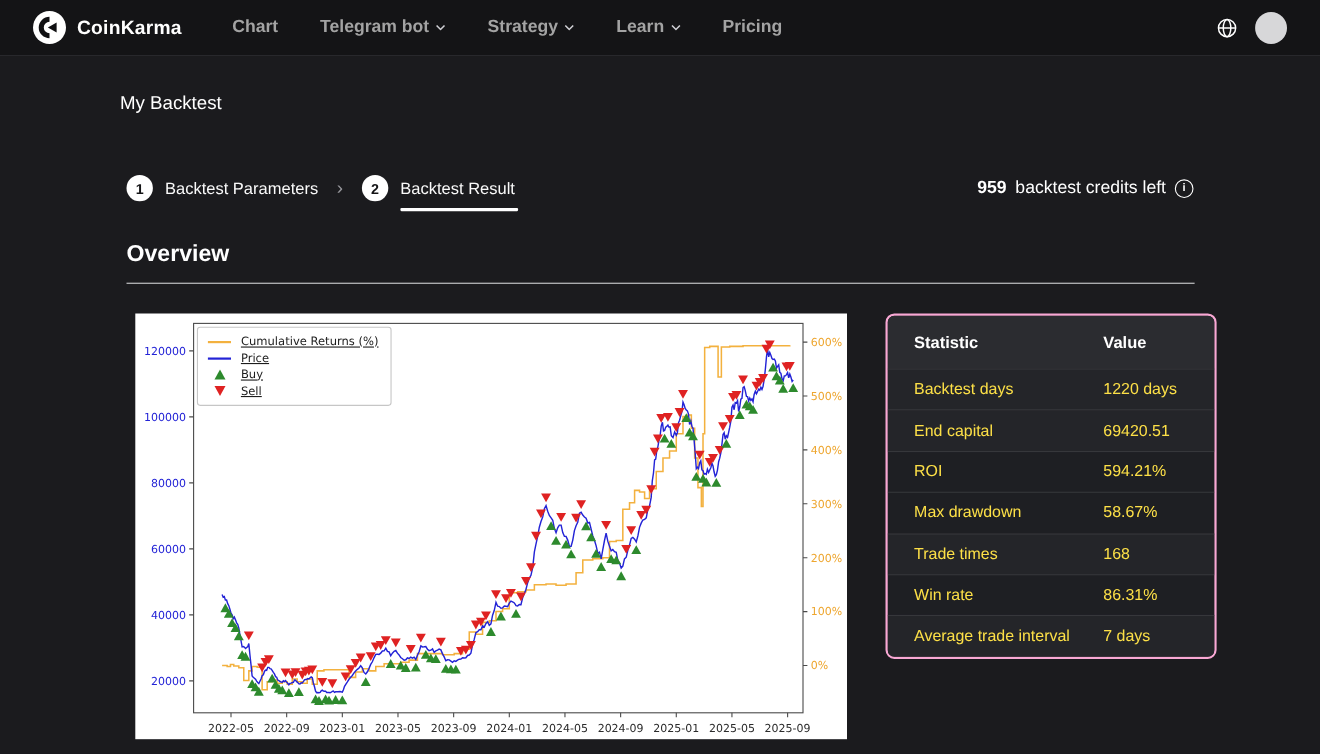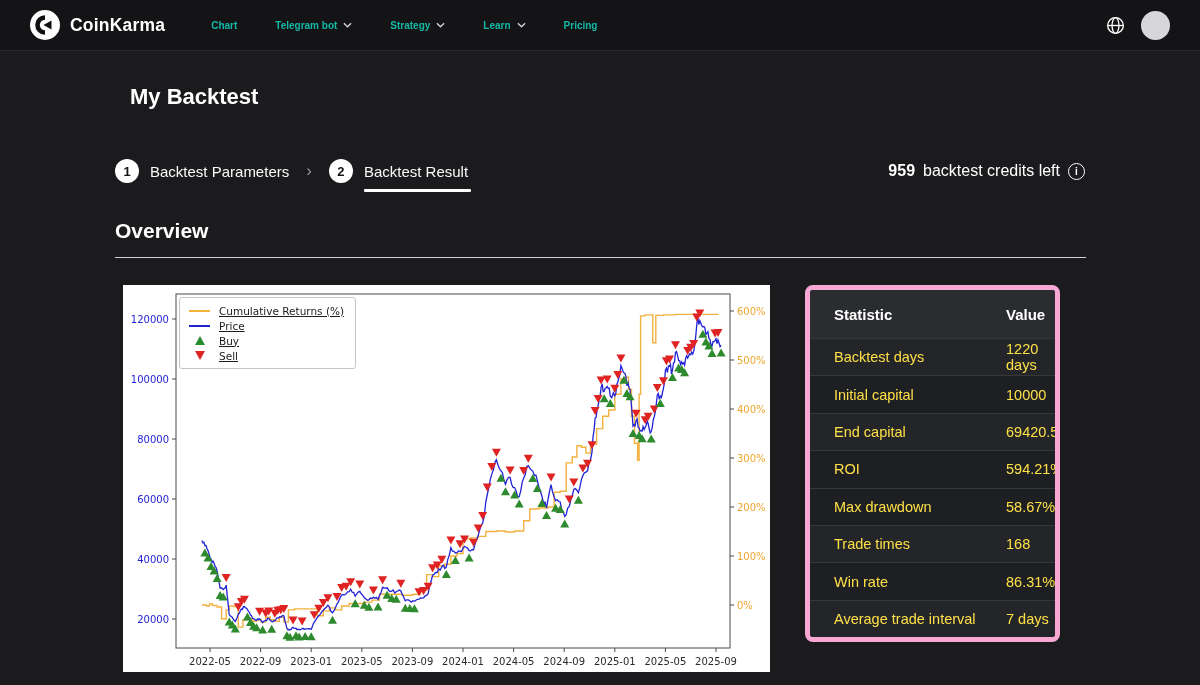--- a/index.html
+++ b/index.html
@@ -7,29 +7,29 @@
               font-family:"Liberation Sans", sans-serif; color:#fff; }
 
   
   .navbar { position:absolute; left:0; top:0; width:1200px; height:51px;
             background:#141416; border-bottom:1px solid #28282c;
             display:flex; align-items:center; padding:0 30px; }
   .brand { display:flex; align-items:center; gap:10px; cursor:pointer; }
   .logo { width:30px; height:30px; }
   .brand-name { font-size:17.5px; font-weight:700; letter-spacing:.2px; }
   .nav-items { display:flex; align-items:center; gap:38px; margin-left:46px; }
-  .nav-item { display:flex; align-items:center; gap:6px; font-size:10px;
-              font-weight:600; color:#14b8a6; cursor:pointer; }
+  .nav-item { display:flex; align-items:center; gap:6px; font-size:16px;
+              font-weight:600; color:#a3a3a3; cursor:pointer; }
   .caret { width:9px; height:6px; }
   .nav-right { margin-left:auto; display:flex; align-items:center; gap:15px; }
   .globe { width:21px; height:21px; cursor:pointer; }
   .avatar { width:29px; height:29px; border-radius:50%; background:#d7d7d9; cursor:pointer; }
 
   
-  .page-title { position:absolute; left:130px; top:84px; font-size:22px; font-weight:700; }
+  .page-title { position:absolute; left:109px; top:84px; font-size:17px; font-weight:400; }
   .stepper-row { position:absolute; left:115px; top:159px; width:970px;
                  display:flex; align-items:center; }
   .step { display:flex; align-items:center; gap:11px; cursor:pointer; }
   .step-circle { width:24px; height:24px; border-radius:50%; background:#fff; color:#141416;
                  font-size:13px; font-weight:700; display:flex; align-items:center;
                  justify-content:center; }
   .step-label { font-size:15px; font-weight:500; color:#fafafa; position:relative; }
   .step.active .step-label::after { content:""; position:absolute; left:0; right:-3px;
                  bottom:-12px; height:3px; background:#fff; border-radius:1px; }
   .step-sep { margin:0 17px; color:#97979c; font-size:17px; }
@@ -50,23 +50,23 @@
                   font-family:"DejaVu Sans", sans-serif; font-size:10.5px; color:#1c1c1c;text-decoration:underline; }
   .legend-row { display:flex; align-items:center; gap:9px; height:13px; }
   .legend-swatch { width:21px; display:flex; justify-content:center; }
   .lg-line { width:21px; height:2px; }
   .tri-up { width:0; height:0; border-left:5.5px solid transparent;
             border-right:5.5px solid transparent; border-bottom:9px solid #2d8a2d; }
   .tri-down { width:0; height:0; border-left:5.5px solid transparent;
             border-right:5.5px solid transparent; border-top:9px solid #df2222; }
 
   
-  .stats-table { position:absolute; left:805px; top:285px; width:255px;
+  .stats-table { position:absolute; left:805px; top:285px; width:301px;
                  border-radius:8px; overflow:hidden; background:#1e1f23;
-                 border:5px solid #f9a8d4; }
+                 border:2px solid #f9a8d4; }
   .stats-header { height:48px; background:#2b2c30; display:grid;
                   grid-template-columns:172px 1fr; align-items:center;
                   padding-left:24px; font-size:15px; font-weight:700; }
   .stats-row { height:37.4px; display:grid; grid-template-columns:172px 1fr;
                align-items:center; padding-left:24px; font-size:14.5px; color:#fde047;
                border-top:1px solid #36373b; }
   .stats-row.alt { background:#242529; }
 </style>
 </head>
 <body>
@@ -364,24 +364,20 @@
 <div class="stats-table">
   <div class="stats-header">
     <span>Statistic</span>
     <span>Value</span>
   </div>
   <div id="stats-rows">
       <div class="stats-row alt">
         <span>Backtest days</span>
         <span>1220 days</span>
       </div>
-      <div class="stats-row">
-        <span>Initial capital</span>
-        <span>10000</span>
-      </div>
       <div class="stats-row alt">
         <span>End capital</span>
         <span>69420.51</span>
       </div>
       <div class="stats-row">
         <span>ROI</span>
         <span>594.21%</span>
       </div>
       <div class="stats-row">
         <span>Max drawdown</span>

